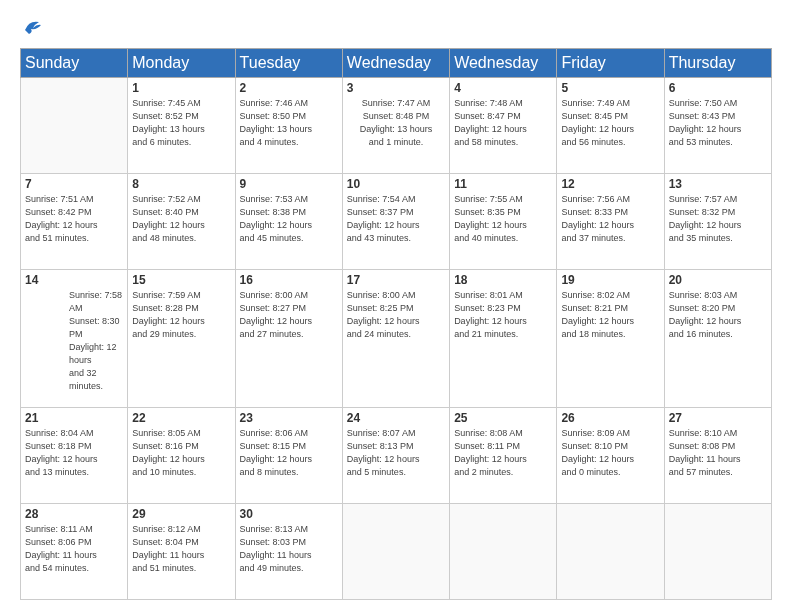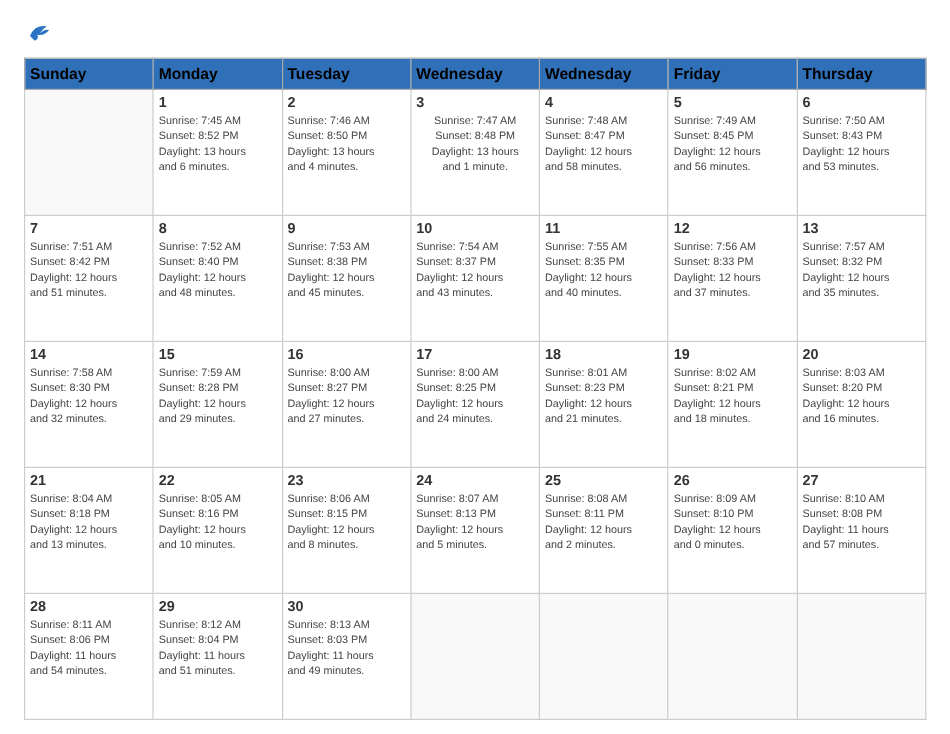--- a/index.html
+++ b/index.html
@@ -44,23 +44,23 @@
     }
     .calendar {
       flex: 1;
       border: 1px solid #ccc;
       border-collapse: collapse;
       width: 100%;
       table-layout: fixed;
     }
     .calendar th {
       background-color: #3070b8;
-      color: #000000;
-      font-size: 13px;
-      font-weight: bold;
+      color: #ffffff;
+      font-size: 16px;
+      font-weight: normal;
       padding: 5px 4px;
       border: 1px solid #aaa;
       text-align: left;
     }
     .calendar td {
       vertical-align: top;
       border: 1px solid #ccc;
       padding: 3px 4px;
       font-size: 9.5px;
       color: #333;
@@ -230,21 +230,21 @@
             <span class="day-number">13</span>
             <div class="day-info" style="white-space: pre-line;">Sunrise: 7:57 AM
 Sunset: 8:32 PM
 Daylight: 12 hours
 and 35 minutes.</div>
           </td>
         </tr>
         <tr>
           <td>
             <span class="day-number">14</span>
-            <div class="day-info" style="white-space: pre-line;">Sunrise: 7:58 AM
+            <div class="day-info" style="white-space: pre-line; margin-left: 44px;">Sunrise: 7:58 AM
 Sunset: 8:30 PM
 Daylight: 12 hours
 and 32 minutes.</div>
           </td>
           <td>
             <span class="day-number">15</span>
             <div class="day-info" style="white-space: pre-line;">Sunrise: 7:59 AM
 Sunset: 8:28 PM
 Daylight: 12 hours
 and 29 minutes.</div>

